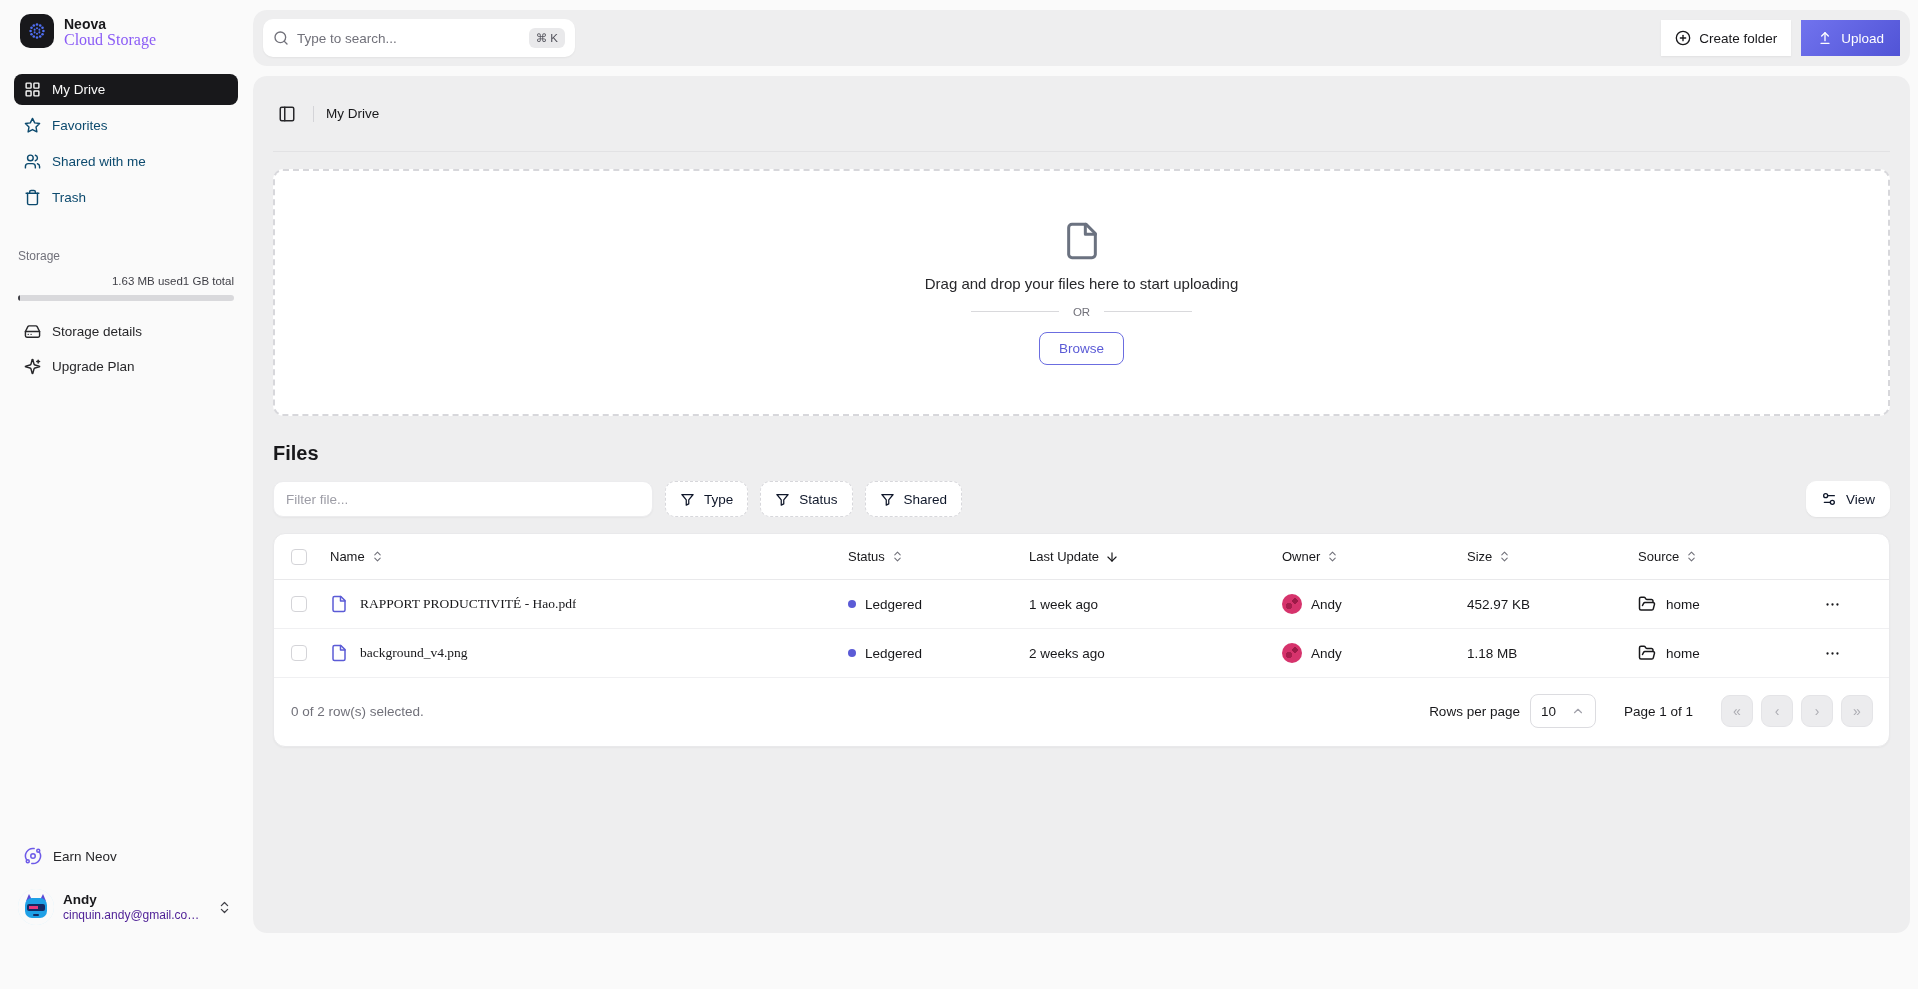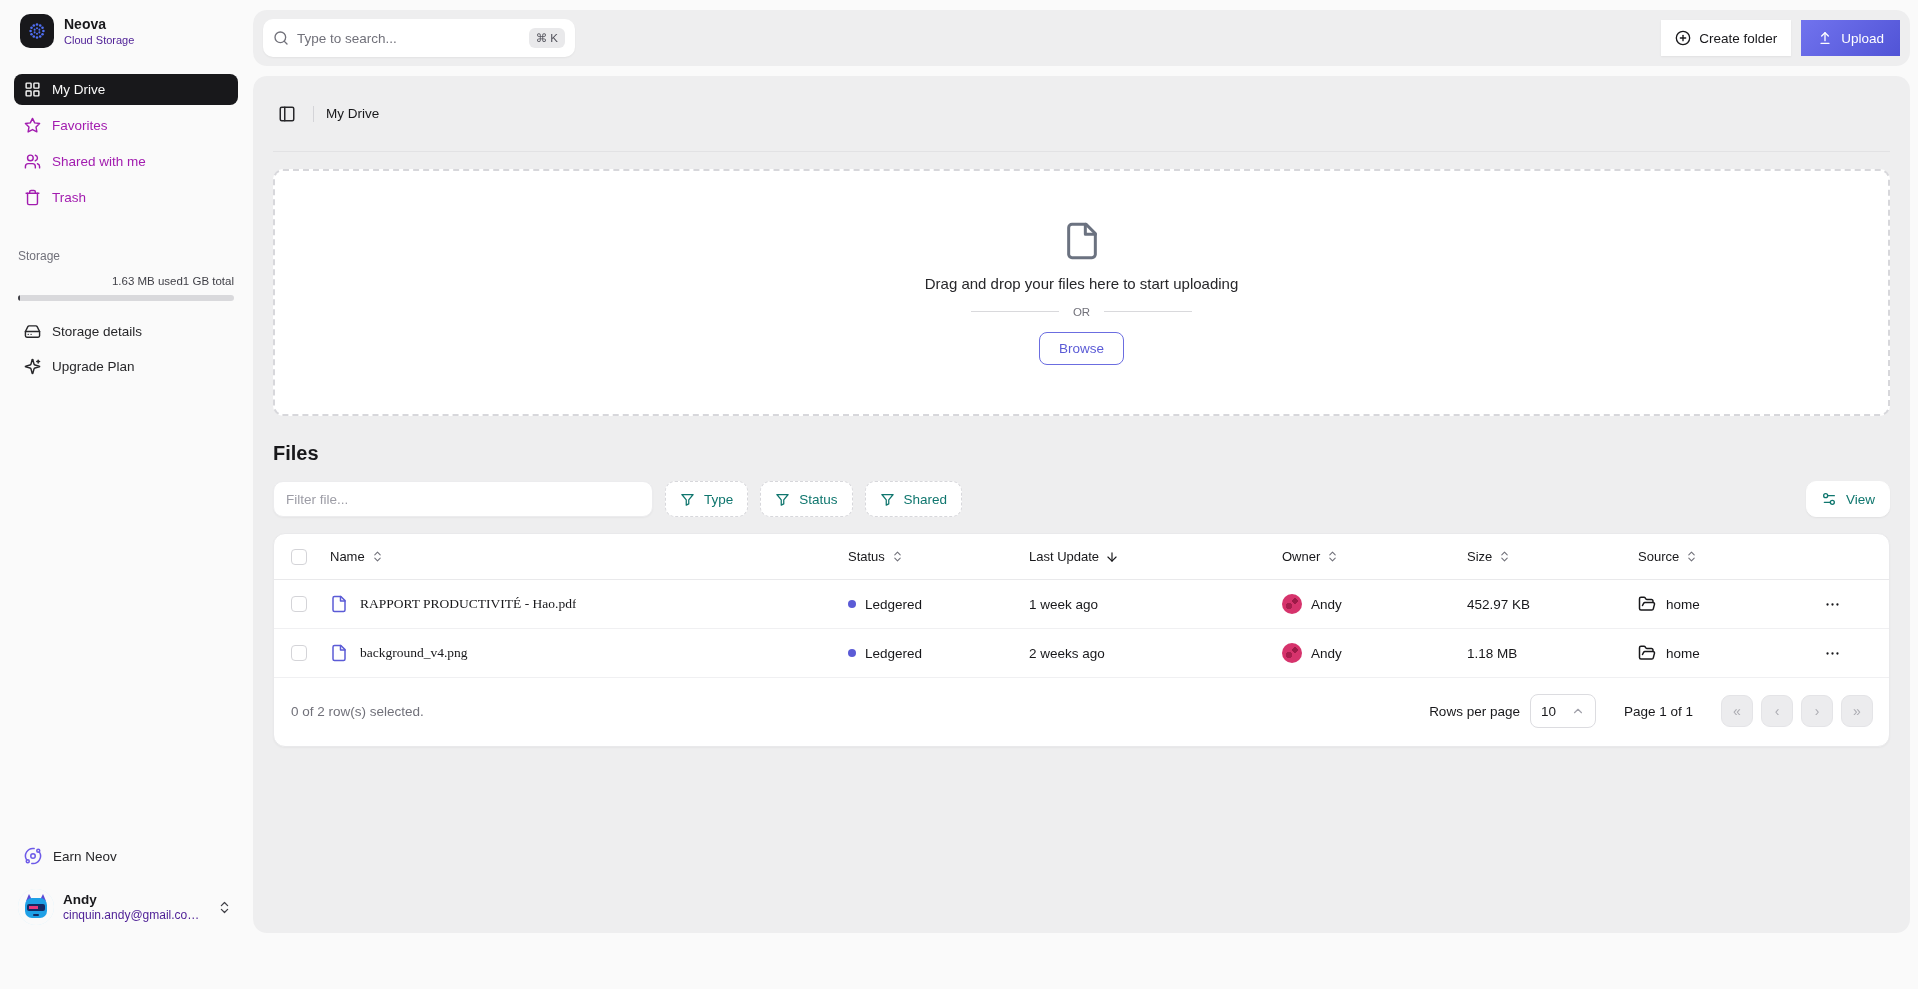--- a/index.html
+++ b/index.html
@@ -5,23 +5,23 @@
   * { margin:0; padding:0; box-sizing:border-box; }
   html,body { background:#fafafa; }
   body { font-family:"Liberation Sans", sans-serif; color:#18181b; }
   .app { position:relative; width:1918px; height:941px; overflow:hidden; display:flex; background:#fafafa; }
 
   
   .sidebar { width:250px; flex:0 0 250px; display:flex; flex-direction:column; padding:10px 12px 12px 14px; }
   .brand { display:flex; align-items:center; gap:10px; padding:4px 2px 2px 6px; }
   .brand-logo { width:34px; height:34px; border-radius:10px; background:#18181b; display:flex; align-items:center; justify-content:center; flex:0 0 34px; }
   .brand-name { font-size:14px; font-weight:bold; line-height:17px; }
-  .brand-sub { font-size:11px; color:#4c1d95; line-height:14px; }
+  .brand-sub { font-size:16px; color:#8b5cf6; line-height:14px;font-family:Liberation Serif, serif; }
   .nav { margin-top:24px; display:flex; flex-direction:column; gap:5px; }
-  .nav-item { display:flex; align-items:center; gap:11px; height:31px; border-radius:8px; padding:0 10px; font-size:13.5px; color:#a21caf; cursor:pointer; }
+  .nav-item { display:flex; align-items:center; gap:11px; height:31px; border-radius:8px; padding:0 10px; font-size:13.5px; color:#0c4a6e; cursor:pointer; }
   .nav-item svg { flex:0 0 17px; }
   .nav-item.active { background:#18181b; color:#fafafa; }
   .storage-block { margin-top:36px; padding:0 4px; }
   .storage-h { font-size:12px; color:#71717a; }
   .storage-usage { display:flex; justify-content:flex-end; margin-top:12px; font-size:11.5px; color:#3f3f46; }
   .storage-bar { margin-top:8px; height:6px; border-radius:4px; background:#d9d9dc; overflow:hidden; }
   .storage-fill { height:100%; width:1%; background:#3f3f46; border-radius:4px; }
   .side-links { margin-top:14px; display:flex; flex-direction:column; gap:2px; }
   .side-link { display:flex; align-items:center; gap:11px; height:33px; padding:0 10px; border-radius:8px; font-size:13.5px; color:#27272a; cursor:pointer; }
   .side-spacer { flex:1; }
@@ -54,21 +54,21 @@
   .dropzone { margin-top:17px; height:247px; background:#ffffff; border:2px dashed #d7d7db; border-radius:10px; display:flex; flex-direction:column; align-items:center; justify-content:center; gap:14px; }
   .dz-title { font-size:15px; color:#27272a; }
   .dz-or { display:flex; align-items:center; gap:14px; color:#71717a; font-size:11.5px; }
   .dz-or::before,.dz-or::after { content:""; width:88px; height:1px; background:#d9d9dc; }
   .btn-browse { background:#ffffff; border:1px solid #6b6de0; color:#5b5bd6; border-radius:8px; padding:8px 19px; font-size:13.5px; font-family:inherit; cursor:pointer; }
 
   .files-heading { margin-top:26px; font-size:20px; font-weight:bold; color:#18181b; }
   .filter-row { margin-top:16px; display:flex; align-items:center; gap:12px; }
   .filter-input { width:380px; height:36px; background:#fff; border:1px solid #ececee; border-radius:10px; padding:0 12px; font-size:13.5px; font-family:inherit; color:#18181b; outline:none; box-shadow:0 1px 2px rgba(0,0,0,.04); }
   .filter-input::placeholder { color:#9d9da6; }
-  .chip-btn { display:flex; align-items:center; gap:9px; height:36px; padding:0 14px; background:#fff; border:1px dashed #d7d7db; border-radius:10px; font-size:13.5px; color:#0f766e; cursor:pointer; font-family:inherit; }
+  .chip-btn { display:flex; align-items:center; gap:9px; height:36px; padding:0 14px; background:#fff; border:1px dashed #d7d7db; border-radius:10px; font-size:13.5px; color:#0f172a; cursor:pointer; font-family:inherit; }
   .filter-spacer { flex:1; }
 
   .table-card { margin-top:16px; background:#ffffff; border:1px solid #e9e9eb; border-radius:12px; box-shadow:0 1px 2px rgba(0,0,0,.04); overflow:hidden; }
   .trow { display:grid; grid-template-columns:56px 1fr 181px 253px 185px 171px 186px 65px; align-items:center; }
   .thead { height:46px; border-bottom:1px solid #e9e9eb; }
   .th { display:flex; align-items:center; gap:6px; font-size:13px; color:#18181b; font-weight:500; cursor:pointer; }
   .th .sort { color:#71717a; }
   .cell-check { padding-left:17px; }
   .checkbox { width:16px; height:16px; border:1px solid #d4d4d8; border-radius:4px; background:#fff; cursor:pointer; }
   .tbody-row { height:49px; border-bottom:1px solid #f0f0f2; font-size:13.5px; color:#18181b; }

